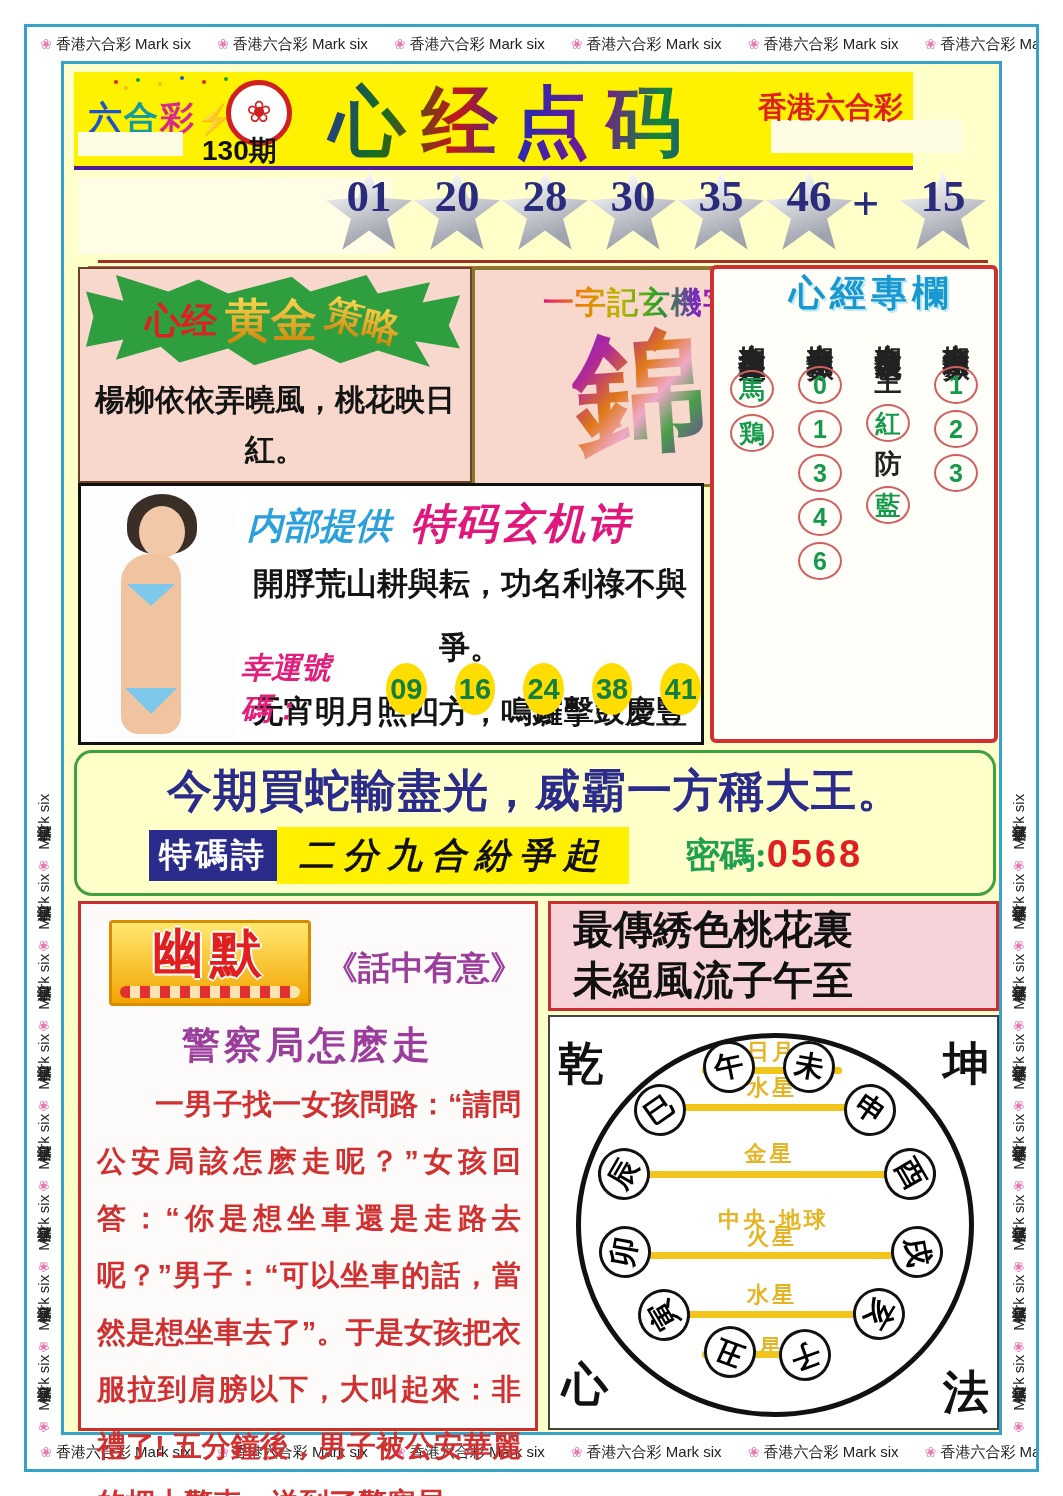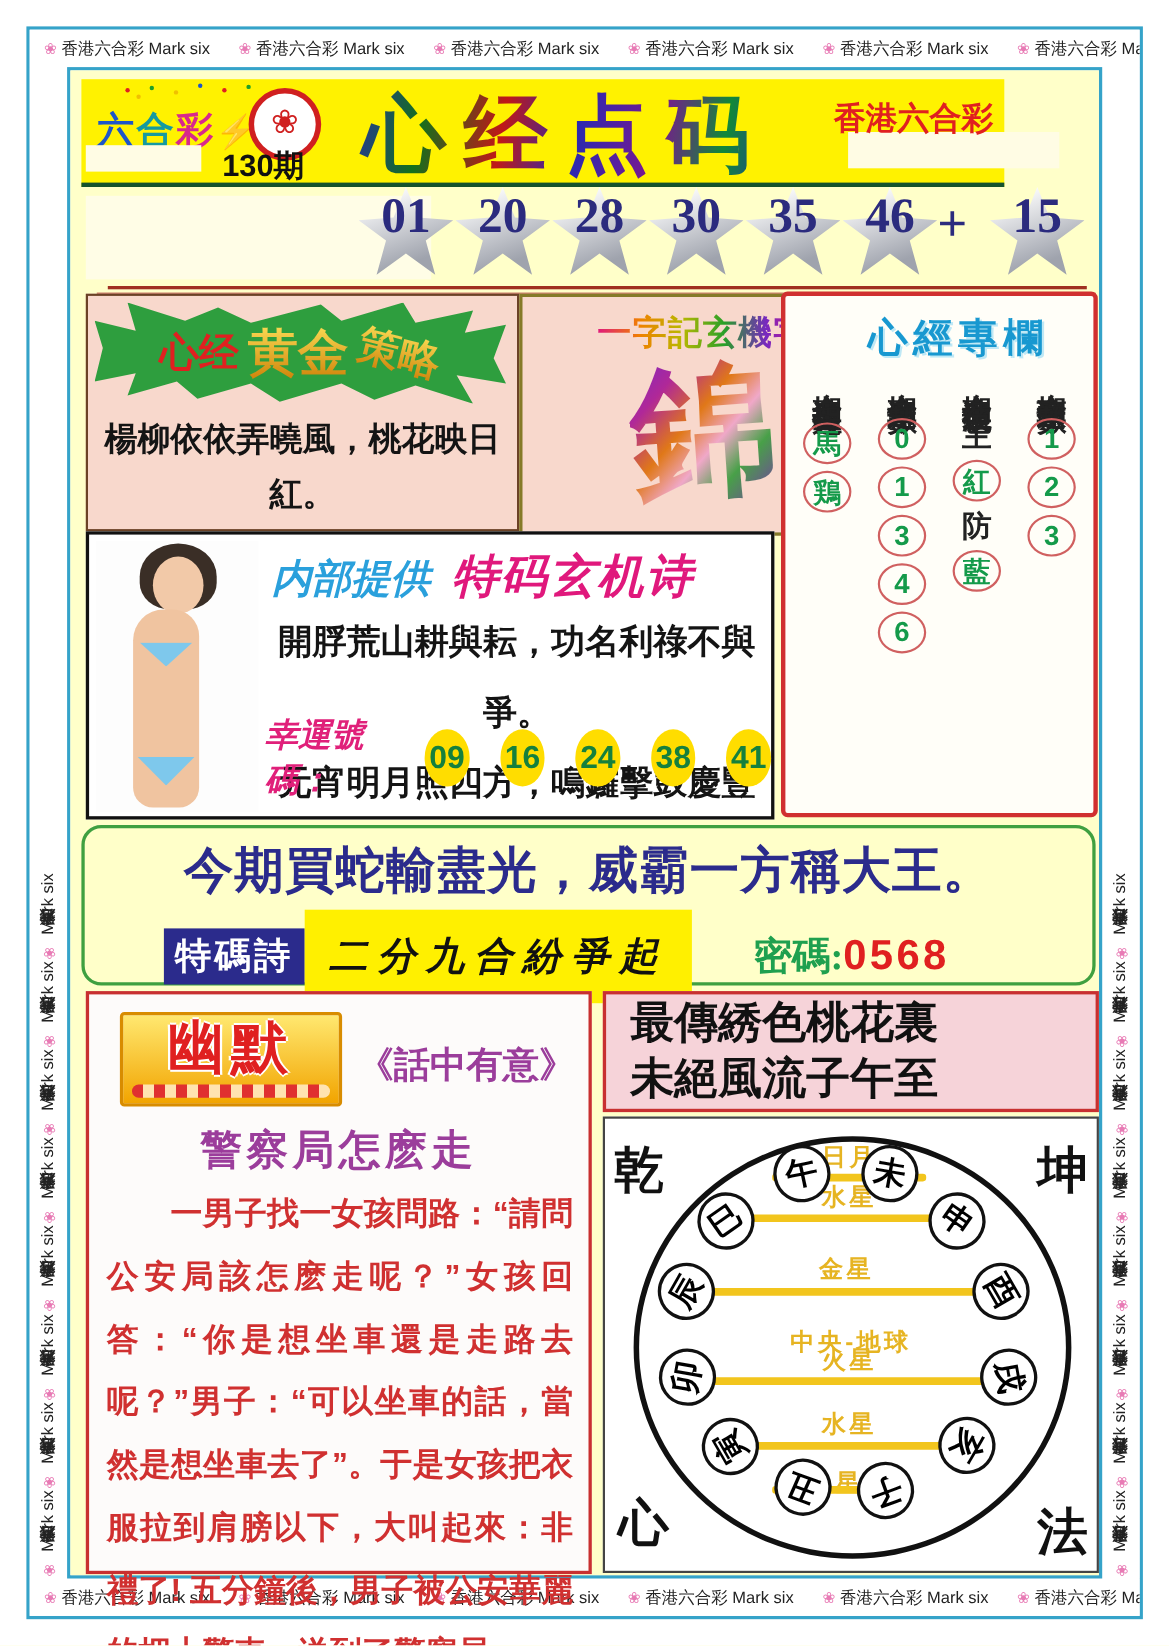--- a/index.html
+++ b/index.html
@@ -13,21 +13,21 @@
   .strip .rep{margin:0 13px;}
   .flower{color:#E87BB5;font-size:14px;}
   .strip-top{left:27px;right:27px;top:27px;height:34px;line-height:34px;}
   .strip-bottom{left:27px;right:27px;bottom:27px;height:34px;line-height:34px;}
   .strip-left{left:27px;top:61px;bottom:61px;width:34px;writing-mode:vertical-rl;transform:rotate(180deg);line-height:34px;}
   .strip-right{right:27px;top:61px;bottom:61px;width:34px;writing-mode:vertical-rl;transform:rotate(180deg);line-height:34px;}
   
   .content{position:absolute;left:64px;top:64px;width:935px;height:1368px;background:#FFFFC9;}
   .patch{position:absolute;background:#FFFCE4;}
   
-  .header{position:absolute;left:10px;top:8px;width:839px;height:94px;background:#FFF200;border-bottom:4px solid #14532d;}
+  .header{position:absolute;left:10px;top:8px;width:839px;height:94px;background:#FFF200;border-bottom:4px solid #4c1d95;}
   .logo{position:absolute;left:14px;top:24px;font-size:34px;font-weight:bold;letter-spacing:2px;font-family:"Liberation Sans",sans-serif;}
   .logo .c1{color:#1E56C8;} .logo .c2{color:#159AA0;} .logo .c3{color:#D8288C;} .logo .bolt{color:#1FA028;font-size:30px;}
   .confetti{position:absolute;left:40px;top:8px;width:4px;height:4px;border-radius:50%;background:#E02020;
             box-shadow:22px -2px 0 #1FA028,44px 2px 0 #F0C000,66px -4px 0 #1E56C8,88px 0 0 #E02020,110px -3px 0 #1FA028,10px 6px 0 #F0C000;}
   .emblem{position:absolute;left:152px;top:8px;width:56px;height:56px;border:5px solid #D02020;border-radius:50%;
           background:#fff;color:#D02020;font-size:30px;text-align:center;line-height:54px;}
   .issue{position:absolute;left:128px;top:60px;font-size:28px;font-weight:bold;color:#111;font-family:"Liberation Sans",sans-serif;}
   .main-title{position:absolute;left:240px;right:200px;top:0px;text-align:center;font-size:76px;font-weight:bold;letter-spacing:16px;}
   .brand{position:absolute;right:10px;top:16px;color:#E02020;font-weight:bold;font-size:29px;}
   .grad{-webkit-background-clip:text;background-clip:text;color:transparent;}
@@ -53,21 +53,21 @@
   .ribbon .t1{color:#E02020;font-size:36px;font-weight:bold;}
   .ribbon .t2{font-size:46px;font-weight:bold;}
   .ribbon .t3{font-size:38px;font-weight:bold;transform:rotate(14deg);}
   .gold-poem{position:absolute;left:8px;top:106px;width:374px;text-align:center;font-size:30px;font-weight:bold;color:#141414;line-height:50px;}
   
   .word-box{position:absolute;left:408px;top:203px;width:232px;height:214px;background:#F8D8CC;border:3px solid #857A28;text-align:center;padding-left:48px;}
   .word-title{margin-top:12px;font-size:31px;font-weight:bold;letter-spacing:1px;display:inline-block;}
   .word-char{font-size:132px;font-weight:bold;line-height:1.05;display:inline-block;transform:rotate(-4deg);}
   
   .heart-box{position:absolute;left:646px;top:201px;width:288px;height:478px;background:#FFFEF8;border:4px solid #D03030;border-radius:6px;box-sizing:border-box;}
-  .heart-title{text-align:center;font-size:36px;font-weight:bold;color:#1898D0;letter-spacing:5px;margin-top:14px;text-shadow:2px 2px 0 #BFE8F5;padding-left:34px;}
+  .heart-title{text-align:center;font-size:36px;font-weight:bold;color:#1898D0;letter-spacing:5px;margin-top:0;text-shadow:2px 2px 0 #BFE8F5;padding-left:34px;}
   .heart-cols{display:flex;justify-content:space-between;padding:4px 16px 0 16px;}
   .hcol{display:flex;flex-direction:column;align-items:center;}
   .hlabel{writing-mode:vertical-rl;font-size:27px;font-weight:bold;color:#222;letter-spacing:2px;line-height:32px;}
   .oval{width:44px;height:38px;border:2px solid #D06060;border-radius:50%;color:#149A4A;font-weight:bold;font-size:25px;
         display:flex;align-items:center;justify-content:center;margin:3px 0;font-family:"Liberation Sans",sans-serif;box-sizing:border-box;}
   .oval.zh{font-family:"Liberation Serif",serif;}
   .plainv{font-size:27px;font-weight:bold;color:#222;margin:1px 0;}
   
   .special-box{position:absolute;left:14px;top:419px;width:626px;height:262px;background:#FFFFFF;border:3px solid #111;box-sizing:border-box;}
   .model{position:absolute;left:6px;top:6px;width:148px;height:246px;background:#FDFDFD;overflow:hidden;}
@@ -82,21 +82,21 @@
   .sp-poem{position:absolute;left:158px;top:66px;width:462px;text-align:center;font-size:31px;font-weight:bold;line-height:64px;color:#141414;}
   .sp-lucky{position:absolute;left:160px;bottom:12px;display:flex;align-items:center;gap:28px;}
   .lucky-label{color:#E0207A;font-size:30px;font-weight:bold;font-style:italic;}
   .lucky-ball{width:52px;height:52px;background:#FFDD00;border-radius:50%;display:flex;align-items:center;justify-content:center;
               font-size:29px;font-weight:bold;color:#15803d;font-family:"Liberation Sans",sans-serif;}
   
   .banner{position:absolute;left:10px;top:686px;width:922px;height:146px;background:#FFFFC9;border:3px solid #3FA040;border-radius:18px;box-sizing:border-box;}
   .banner-line{text-align:center;font-size:45px;font-weight:bold;color:#2B2B8C;margin-top:8px;letter-spacing:1px;}
   .banner-row{display:flex;align-items:center;margin:6px 0 0 72px;}
   .tema{background:#2B2B8C;color:#fff;font-size:33px;font-weight:bold;padding:3px 10px;letter-spacing:3px;}
-  .verse{background:#FFF000;color:#111;font-size:35px;font-weight:bold;padding:19px 22px;letter-spacing:9px;font-style:italic;}
+  .verse{background:#FFF000;color:#111;font-size:35px;font-weight:bold;padding:5px 22px;letter-spacing:9px;font-style:italic;}
   .pw{margin-left:56px;font-size:35px;font-weight:bold;color:#1FA04F;}
   .pwv{color:#E02020;font-size:38px;letter-spacing:3px;font-family:"Liberation Sans",sans-serif;font-weight:bold;}
   
   .humor-box{position:absolute;left:14px;top:837px;width:460px;height:530px;background:#FDFBFA;border:3px solid #C83030;box-sizing:border-box;}
   .badge{position:absolute;left:28px;top:16px;width:202px;height:86px;background:linear-gradient(180deg,#FFE870,#F2A400);
          border:3px solid #D88C00;border-radius:4px;box-sizing:border-box;}
   .badge-text{text-align:center;font-size:52px;font-weight:bold;color:#E02020;line-height:62px;letter-spacing:6px;
               text-shadow:-2px 0 #fff,2px 0 #fff,0 -2px #fff,0 2px #fff;}
   .badge-wave{position:absolute;bottom:5px;left:8px;right:8px;height:12px;border-radius:6px;
               background:repeating-linear-gradient(90deg,#E03030 0 10px,#FFE3B0 10px 20px);}

